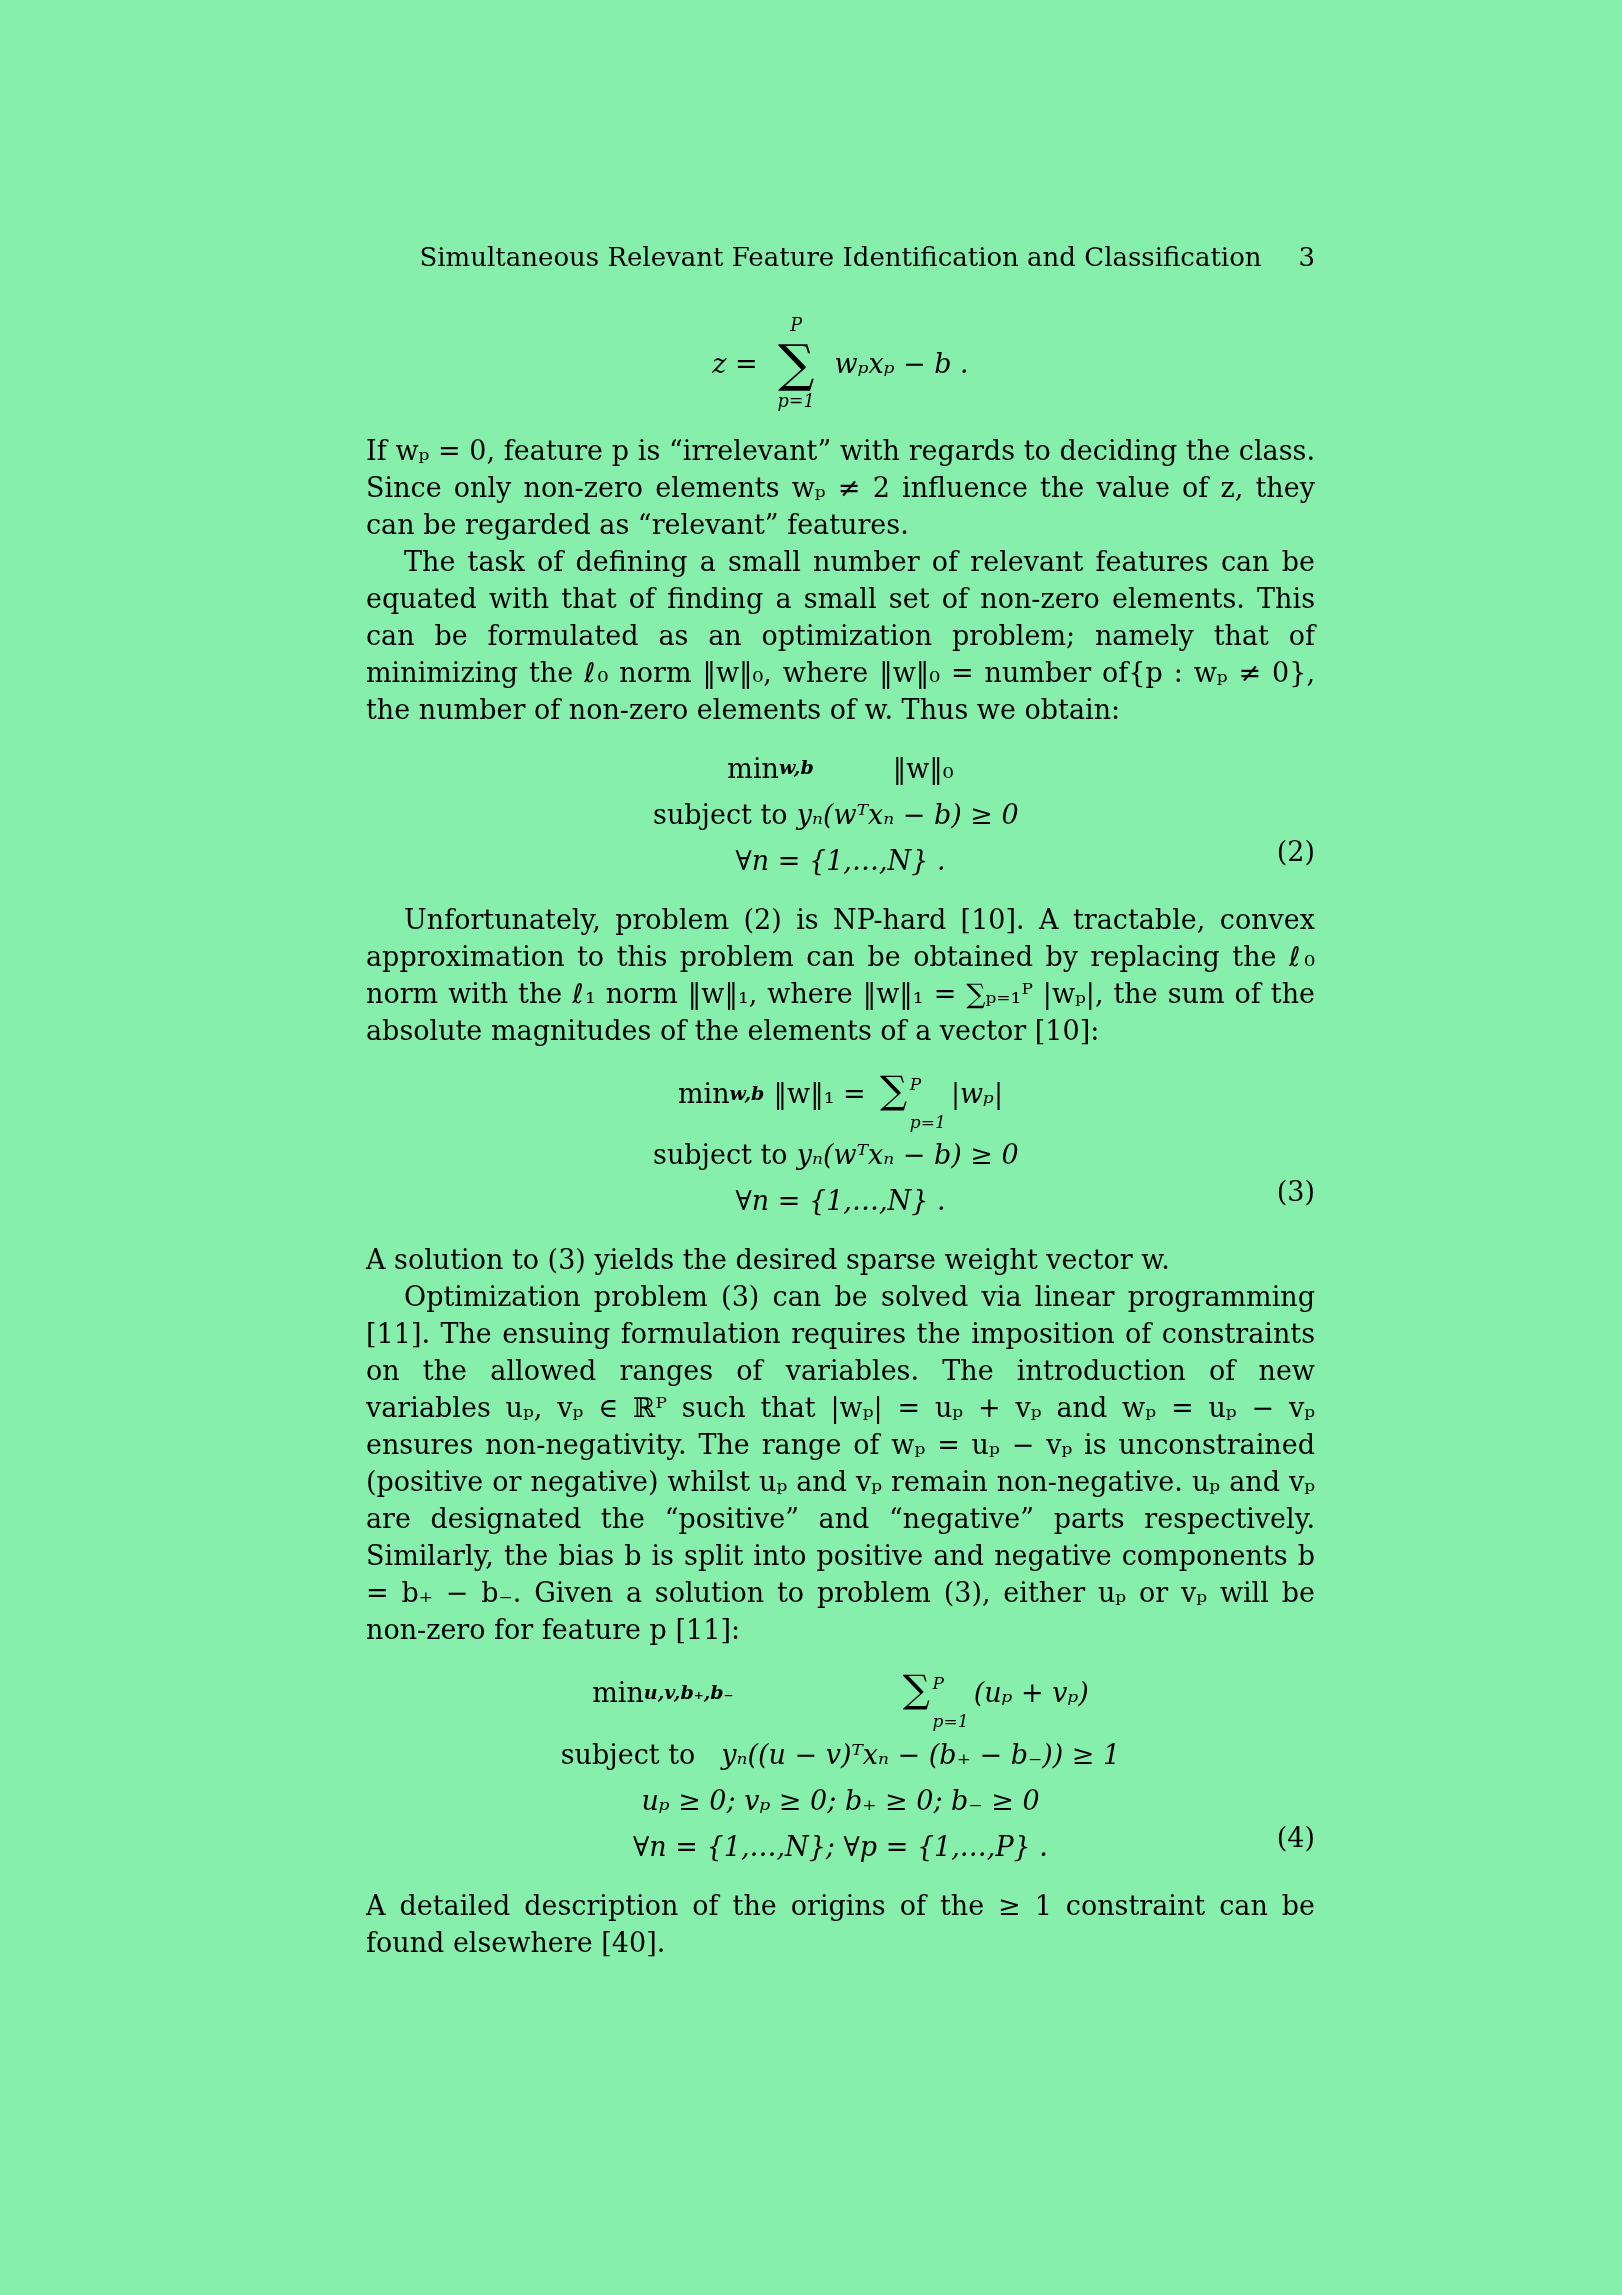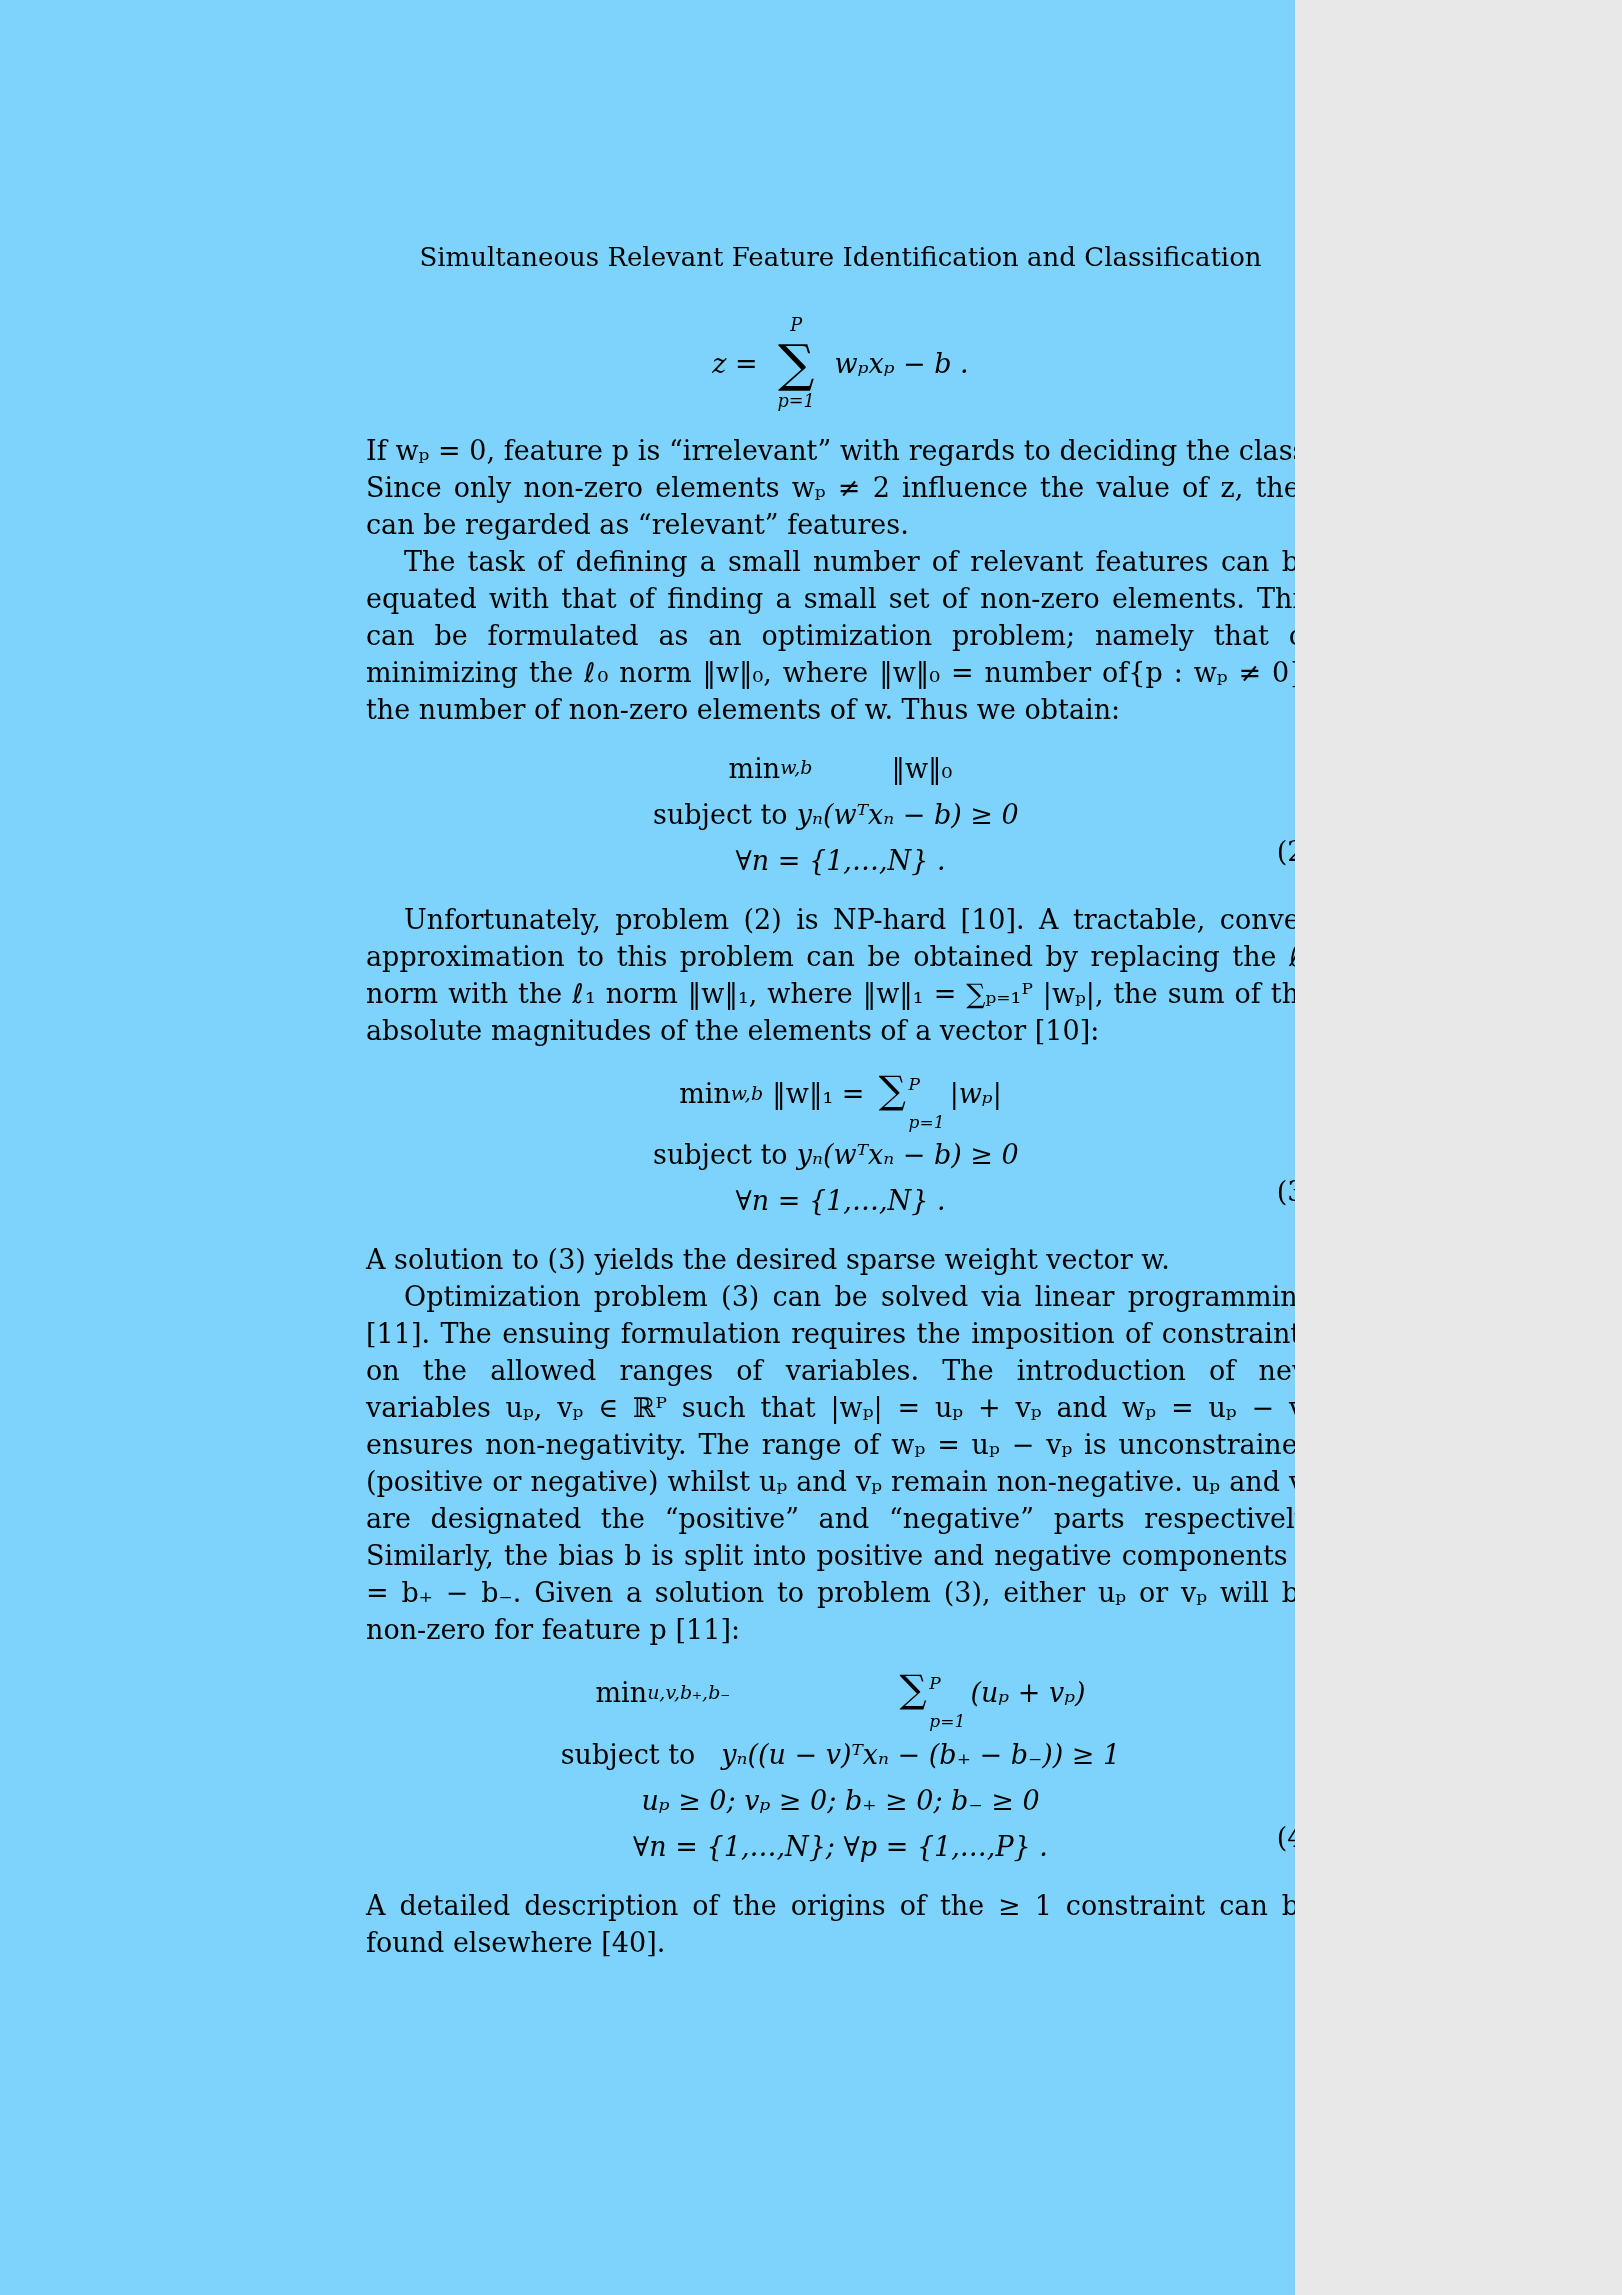--- a/index.html
+++ b/index.html
@@ -1,38 +1,38 @@
 <!DOCTYPE html>
 <html style="font-size:10.5px"><head>
 <meta charset="utf-8">
 <style>
   html,body{margin:0;padding:0;background:#e8e8e8;}
   .page{
     position:relative;
-    width:1295px;height:2295px;
-    background:#7dd3fc;color:#000000;
+    width:1622px;height:2295px;
+    background:#86efac;color:#000000;
     font-family:"DejaVu Serif","DejaVu Sans",serif;
     overflow:hidden;
   }
   .running-head{
     position:absolute;left:366px;top:241px;width:949px;
     font-size:26px;line-height:33px;
   }
   .rh-title{display:block;text-align:center;}
   .rh-page{position:absolute;right:0;top:0;}
   .column{
     position:absolute;left:366px;top:281px;width:949px;
     font-size:27px;line-height:37px;
   }
   p{margin:0;text-align:justify;}
   p.indent{text-indent:38px;}
   .math{font-style:italic;}
   .roman{font-style:normal;}
   .vec{font-weight:normal;font-style:normal;text-align:center;}
-  .bvec{font-weight:normal;font-style:italic;}
+  .bvec{font-weight:bold;font-style:italic;}
 
   .display-eq{position:relative;margin:22px 0;}
   .eq-line{display:flex;justify-content:center;align-items:baseline;margin:9.2px 0;}
   .eq-line.centered-mid{align-items:center;}
   .gap-s{margin:0 9.2px;}
   .gap-m{display:inline-block;width:79px;}
   .gap-l{display:inline-block;width:164px;}
   .gap-xs{display:inline-block;width:26px;}
 
   

